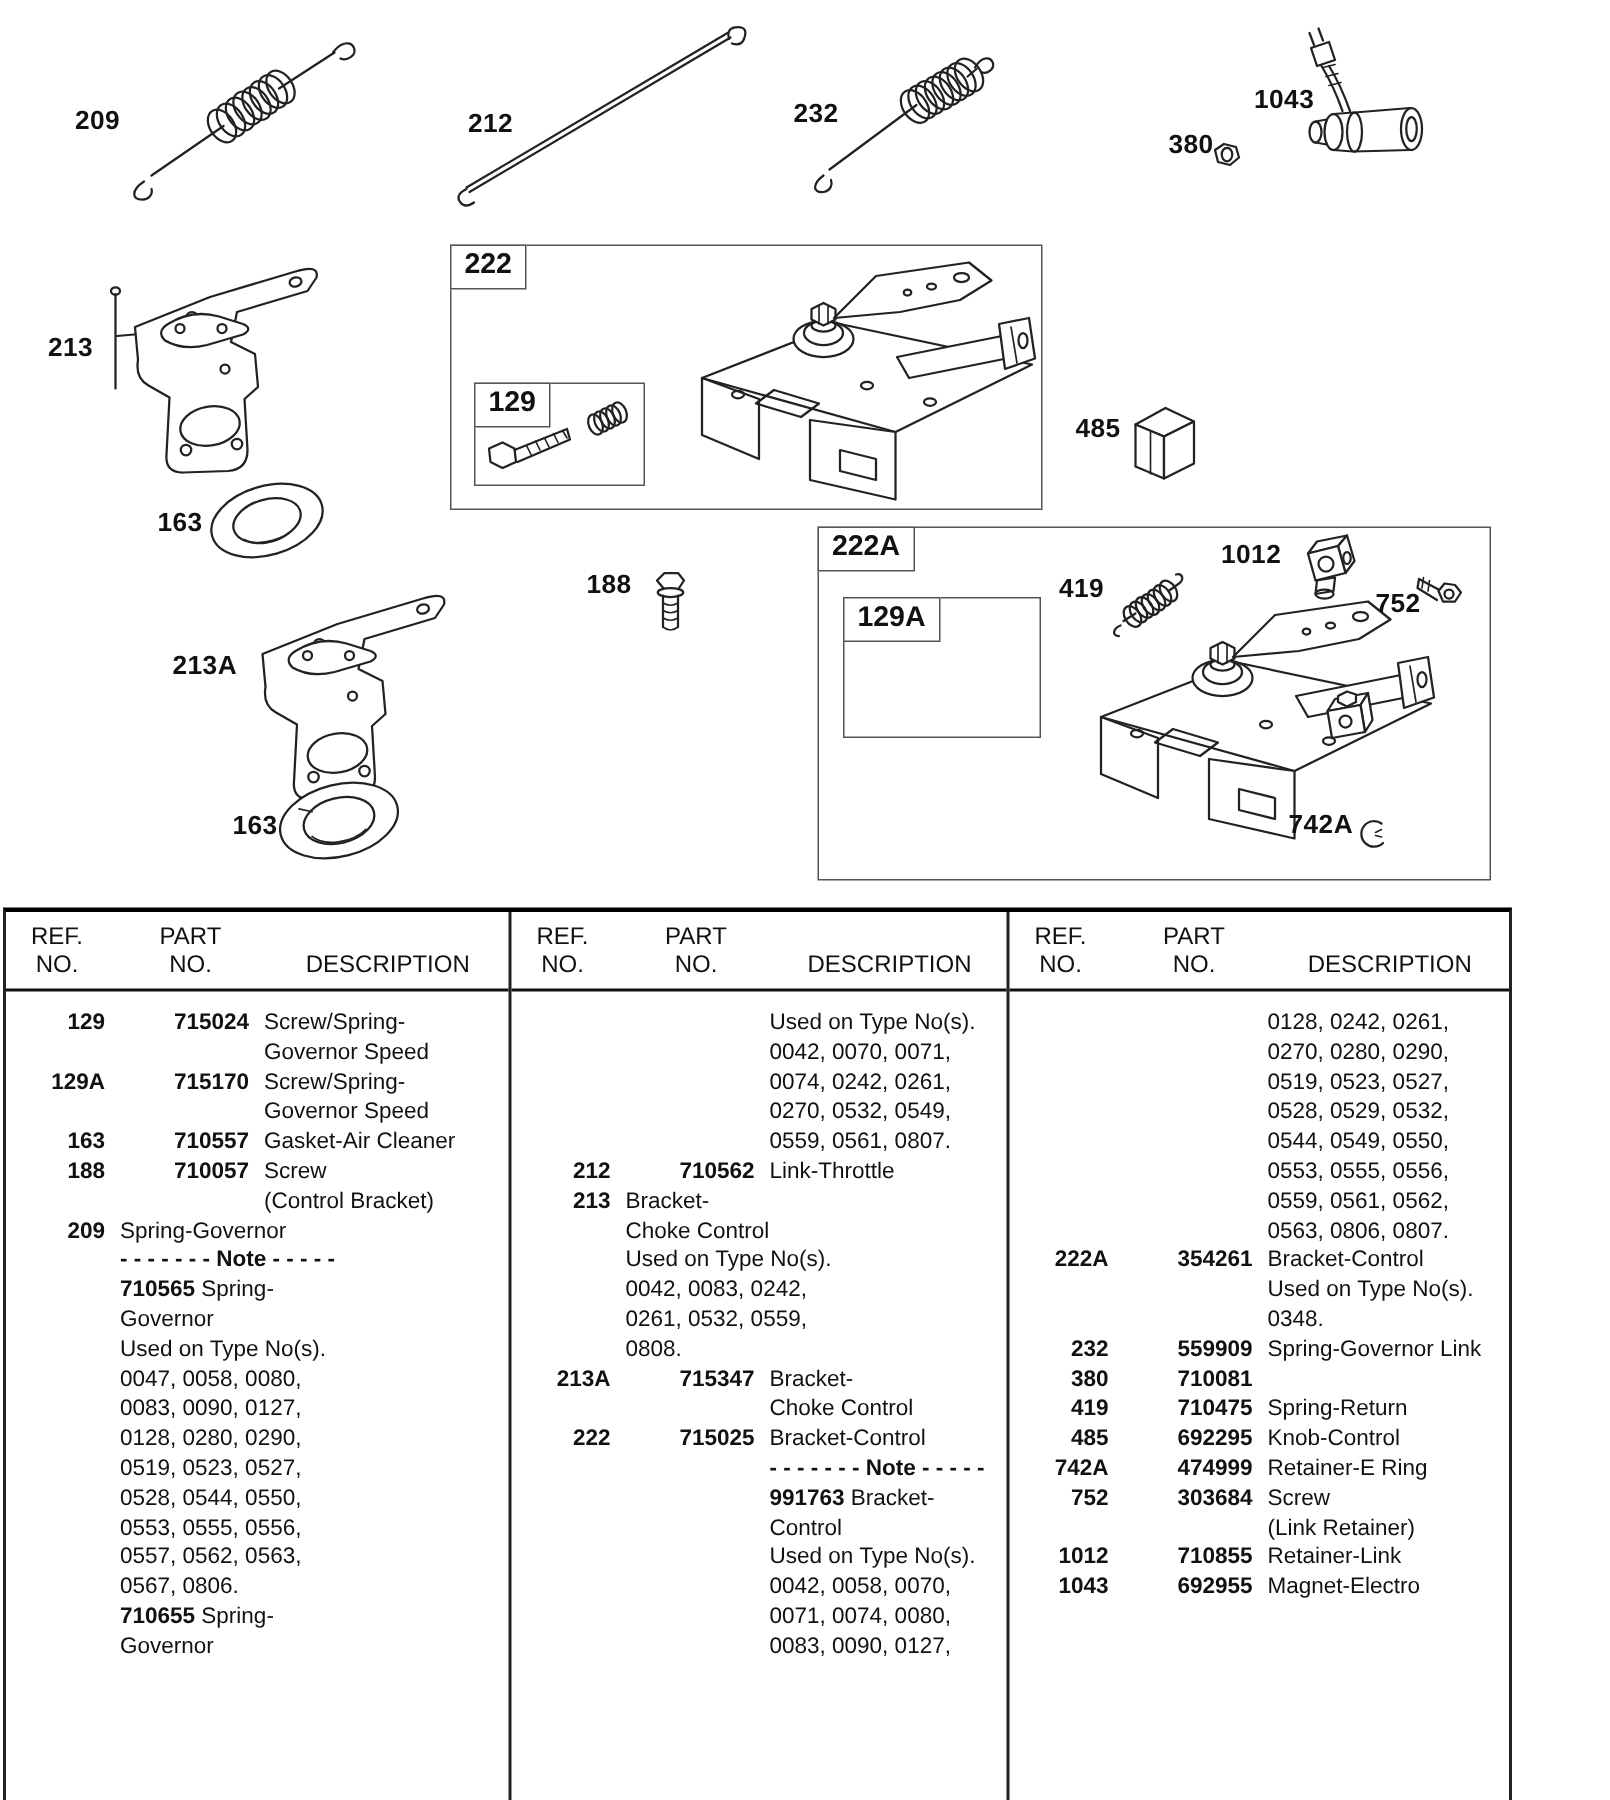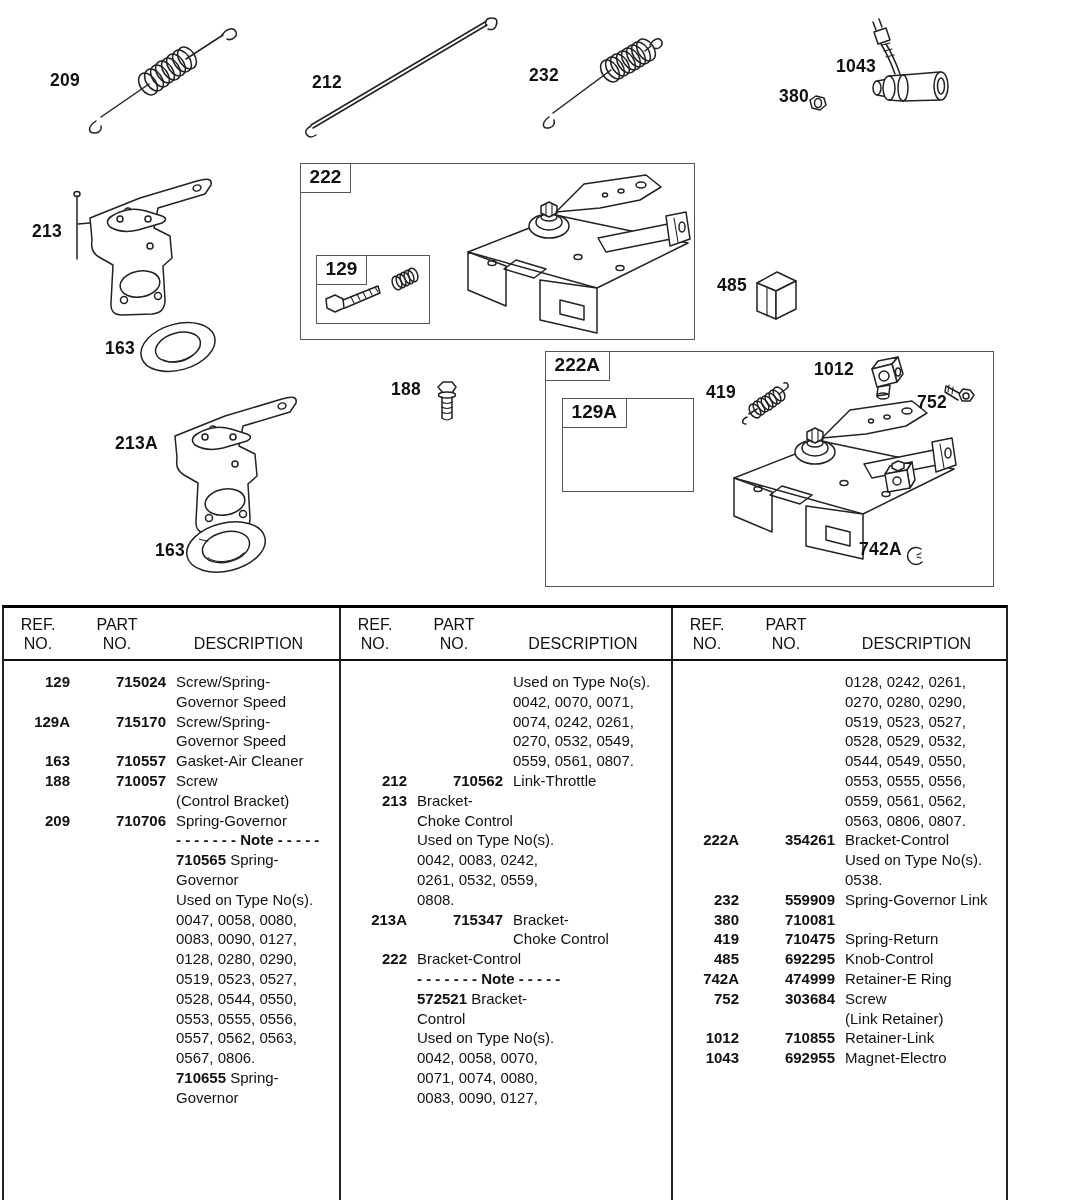--- a/index.html
+++ b/index.html
@@ -15,21 +15,21 @@
   .gbox { position:absolute; border:1.4px solid #555; }
   .gtag { position:absolute; left:-1.4px; top:-1.4px; border:1.4px solid #555; background:#fff;
           font-weight:bold; font-size:19px; padding:3px 9px 4px; line-height:1.1; }
   .parts-table { position:absolute; left:2px; top:605px; width:1002px; height:595px;
                  border-top:3px solid #000; border-left:2px solid #222; border-right:2px solid #222;
                  display:flex; background:#fff; }
   .tcol { box-sizing:border-box; }
   .tcol-1 { width:337px; border-right:2px solid #222; }
   .tcol-2 { width:332px; border-right:2px solid #222; }
   .tcol-3 { flex:1; }
-  .thead { display:grid; grid-template-columns:64px 86px 1fr; column-gap:4px; align-items:end;
+  .thead { display:grid; grid-template-columns:64px 86px 1fr; column-gap:14px; align-items:end;
            padding:7px 6px 6px 2px; border-bottom:2.5px solid #111; font-size:16px; min-height:46px;
            box-sizing:border-box; }
   .thead .h { text-align:center; line-height:19px; }
   .tbody { padding:11px 6px 0 2px; font-size:15px; }
   .row { display:grid; grid-template-columns:64px 86px 1fr; column-gap:10px; line-height:19.8px; }
   .row .ref, .row .part { font-weight:bold; text-align:right; white-space:nowrap; }
   .row .desc div { min-height:19.8px; white-space:nowrap; }
 </style>
 </head>
 <body>
@@ -312,21 +312,20 @@
           <div class="row">
             <div class="ref">188</div>
             <div class="part">710057</div>
             <div class="desc">
               <div>Screw</div>
               <div>(Control Bracket)</div>
             </div>
           </div>
           <div class="row">
             <div class="ref">209</div>
-            <div class="part">710706</div>
             <div class="desc">
               <div>Spring-Governor</div>
               <div><b>- - - - - - -  Note  - - - - -</b></div>
               <div><b>710565</b> Spring-</div>
               <div>Governor</div>
               <div>Used on Type No(s).</div>
               <div>0047, 0058, 0080,</div>
               <div>0083, 0090, 0127,</div>
               <div>0128, 0280, 0290,</div>
               <div>0519, 0523, 0527,</div>
@@ -385,24 +384,25 @@
           <div class="row">
             <div class="ref">213A</div>
             <div class="part">715347</div>
             <div class="desc">
               <div>Bracket-</div>
               <div>Choke Control</div>
             </div>
           </div>
           <div class="row">
             <div class="ref">222</div>
+            <div class="part">715025</div>
             <div class="desc">
               <div>Bracket-Control</div>
               <div><b>- - - - - - -  Note  - - - - -</b></div>
-              <div><b>572521</b> Bracket-</div>
+              <div><b>991763</b> Bracket-</div>
               <div>Control</div>
               <div>Used on Type No(s).</div>
               <div>0042, 0058, 0070,</div>
               <div>0071, 0074, 0080,</div>
               <div>0083, 0090, 0127,</div>
             </div>
           </div>
         </div>
     </div>
     <div class="tcol tcol-3">
@@ -431,21 +431,21 @@
               <div>0559, 0561, 0562,</div>
               <div>0563, 0806, 0807.</div>
             </div>
           </div>
           <div class="row">
             <div class="ref">222A</div>
             <div class="part">354261</div>
             <div class="desc">
               <div>Bracket-Control</div>
               <div>Used on Type No(s).</div>
-              <div>0538.</div>
+              <div>0348.</div>
             </div>
           </div>
           <div class="row">
             <div class="ref">232</div>
             <div class="part">559909</div>
             <div class="desc">
               <div>Spring-Governor Link</div>
             </div>
           </div>
           <div class="row">

